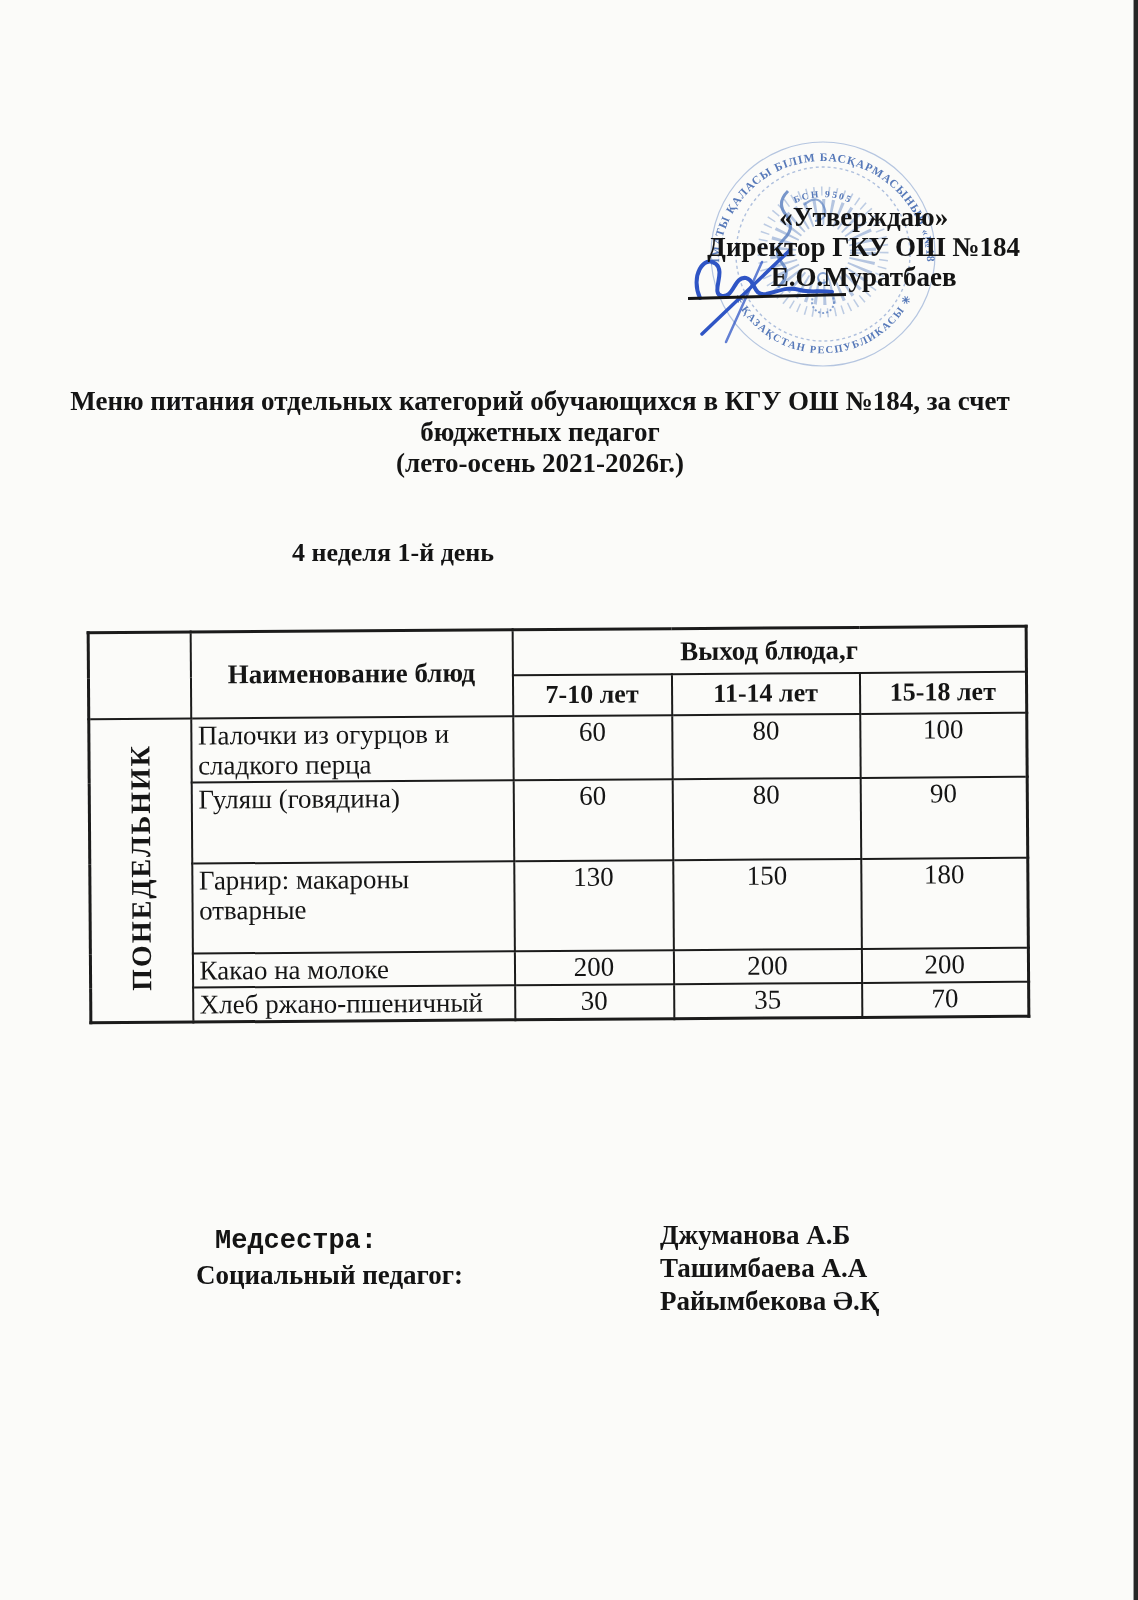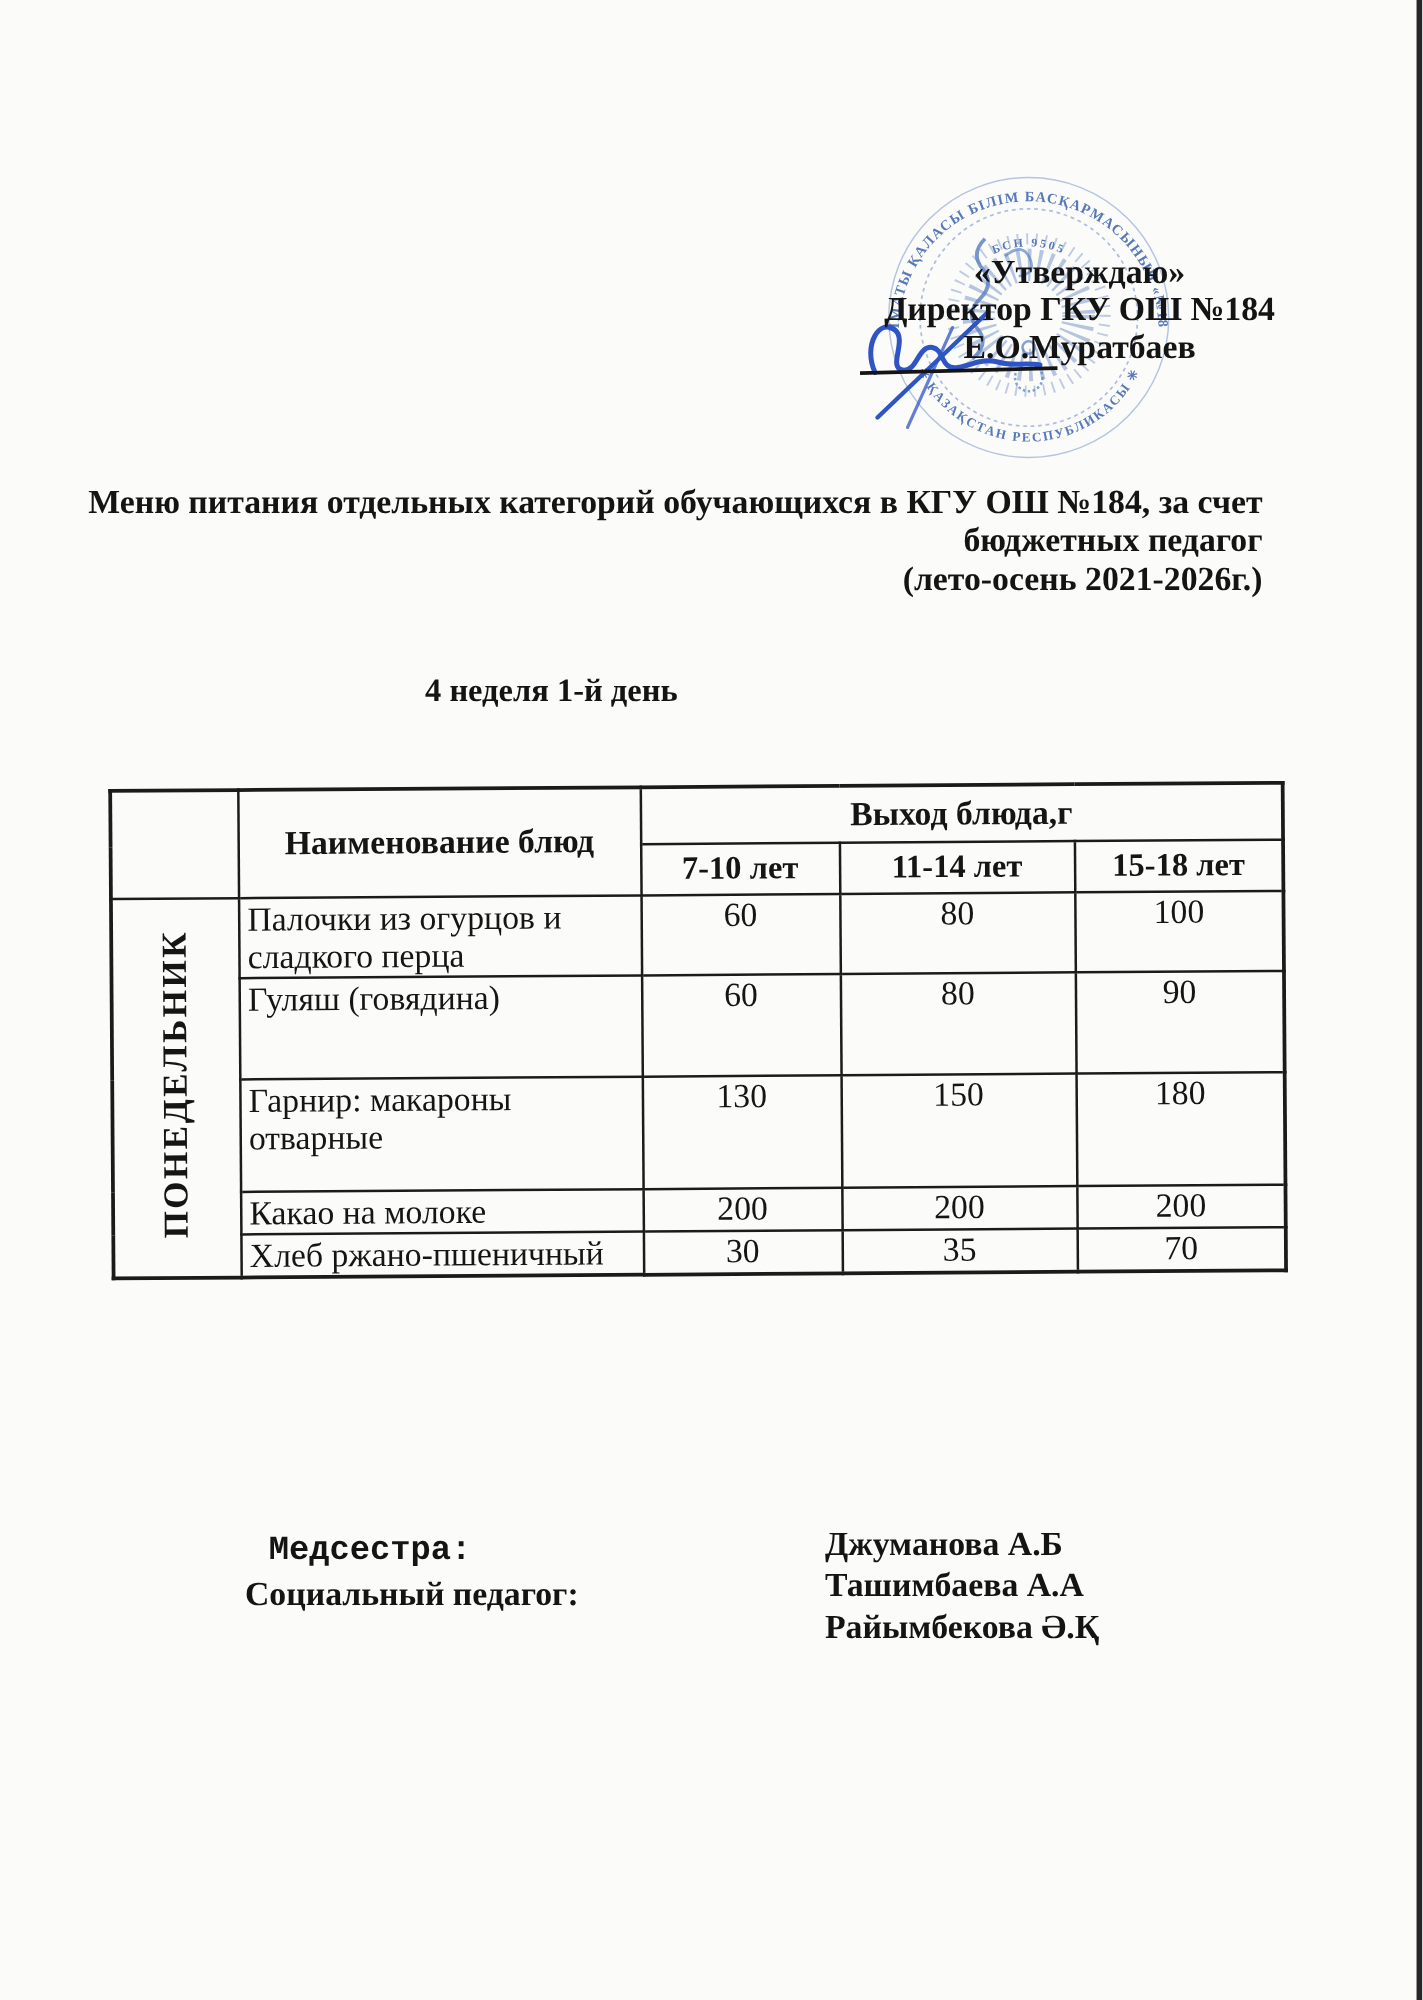--- a/index.html
+++ b/index.html
@@ -28,25 +28,25 @@
   }
   
   .approval{
     position:absolute;right:118px;top:202px;z-index:3;
     text-align:center;font-weight:bold;font-size:27px;line-height:30px;
     white-space:nowrap;
   }
   
   .title{
     position:absolute;left:70px;top:386px;width:940px;z-index:3;
-    text-align:right;font-weight:bold;font-size:27px;line-height:31px;
+    text-align:center;font-weight:bold;font-size:27px;line-height:31px;
   }
   .week{
     position:absolute;left:292px;top:538px;
-    font-weight:bold;font-size:26px;white-space:nowrap;margin-left:48px;
+    font-weight:bold;font-size:26px;white-space:nowrap;
   }
   
   .table-wrap{position:absolute;left:88px;top:628px;transform:rotate(-0.4deg);}
   table.menu{
     border-collapse:collapse;table-layout:fixed;width:938px;
     font-size:27px;color:#151515;
     border:3px solid #1b1b1b;
   }
   table.menu th,table.menu td{
     border:2px solid #1b1b1b;

